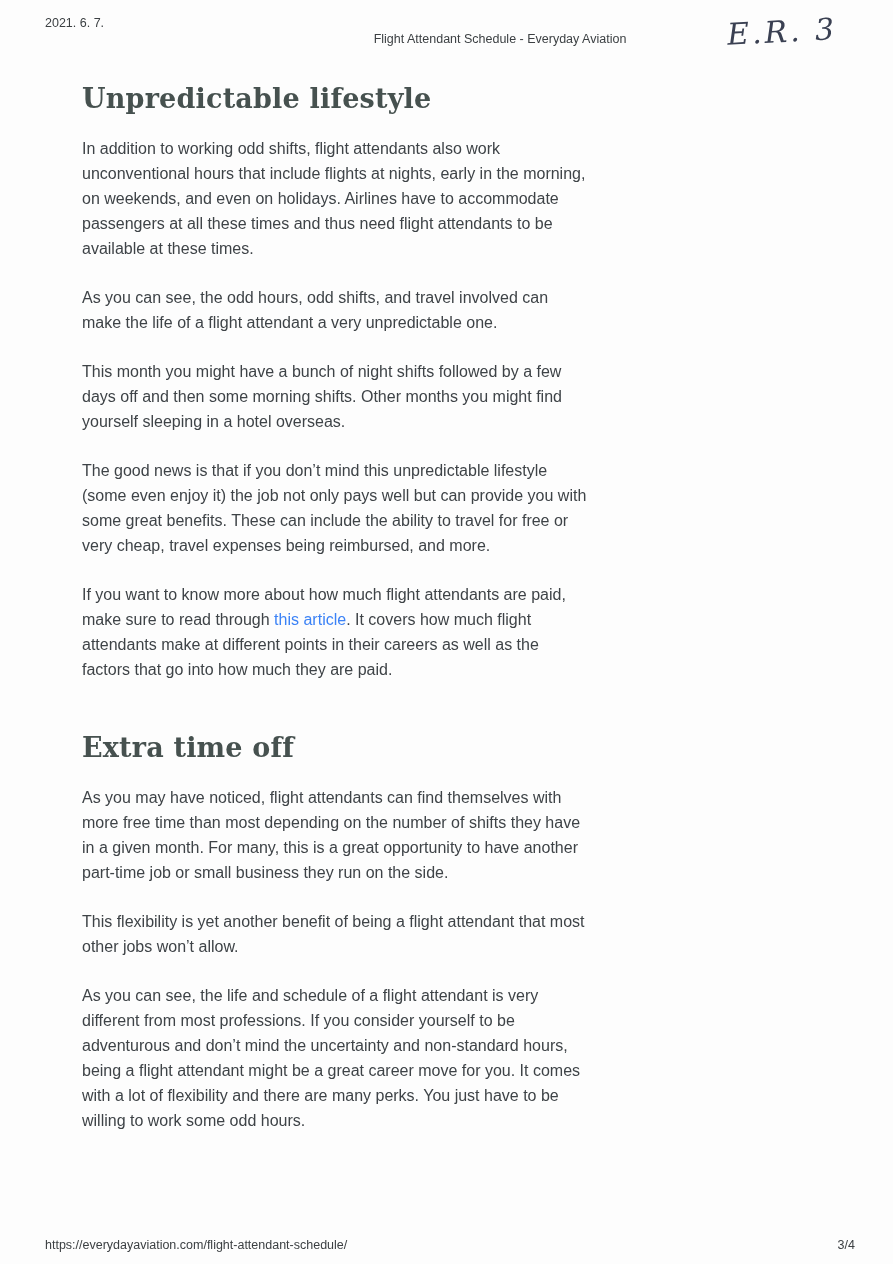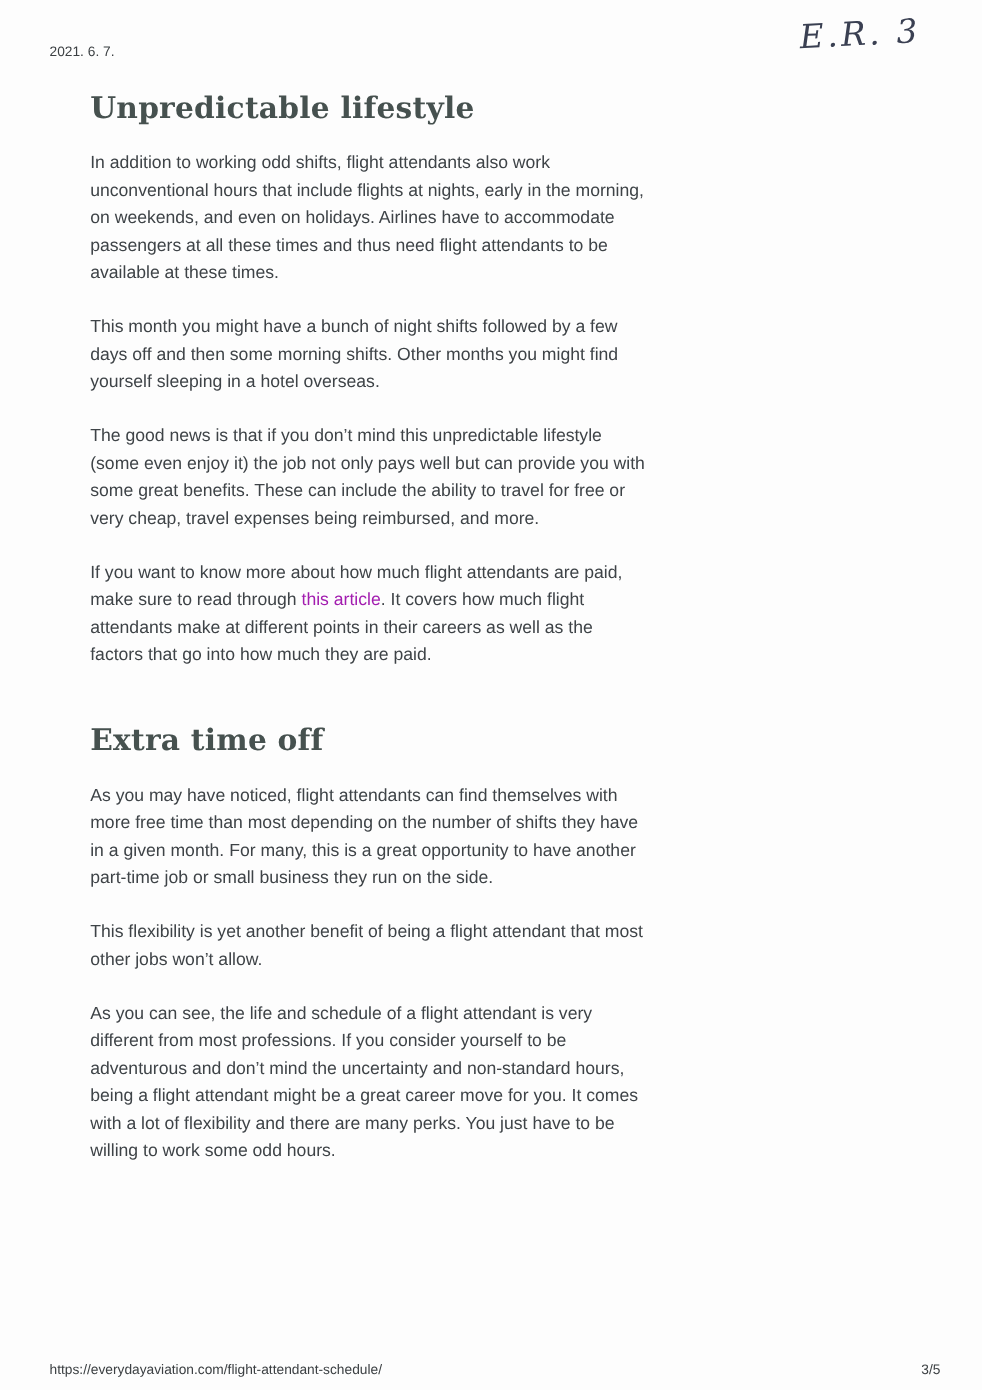--- a/index.html
+++ b/index.html
@@ -11,21 +11,21 @@
     overflow:hidden;
   }
   .page { position:absolute; inset:0; background:#fdfdfd; }
 
   
   .meta {
     font-size:12.5px;
     color:#3c4043;
     line-height:15px;
   }
-  .header-date { position:absolute; left:45px; top:40px; }
+  .header-date { position:absolute; left:45px; top:16px; }
   .header-title {
     position:absolute; left:107px; right:0; top:32px;
     text-align:center;
   }
   .annotation {
     position:absolute; right:56px; top:14px;
     font-family:"DejaVu Serif", serif;
     font-style:italic;
     font-size:30px;
     letter-spacing:3px;
@@ -47,46 +47,48 @@
     font-family:"DejaVu Serif", serif;
     font-weight:bold;
     font-size:27px;
     line-height:34px;
     letter-spacing:0.2px;
     color:#46514f;
     margin:49px 0 20px 0;
   }
   .content h2:first-of-type { margin-top:30px; }
   .inline-link {
-    color:#a21caf;
+    color:#3b82f6;
     text-decoration:none;
     cursor:pointer;
   }
 </style>
 </head>
 <body>
 
 <div class="page">
 
   <div class="meta header-date">2021. 6. 7.</div>
+  <div class="meta header-title">Flight Attendant Schedule - Everyday Aviation</div>
   <div class="annotation">E.R. 3</div>
 
   <div class="content">
 
 
     <h2>Unpredictable lifestyle</h2>
     <p>In addition to working odd shifts, flight attendants also work unconventional hours that include flights at nights, early in the morning, on weekends, and even on holidays. Airlines have to accommodate passengers at all these times and thus need flight attendants to be available at these times.</p>
+    <p>As you can see, the odd hours, odd shifts, and travel involved can make the life of a flight attendant a very unpredictable one.</p>
     <p>This month you might have a bunch of night shifts followed by a few days off and then some morning shifts. Other months you might find yourself sleeping in a hotel overseas.</p>
     <p>The good news is that if you don’t mind this unpredictable lifestyle (some even enjoy it) the job not only pays well but can provide you with some great benefits. These can include the ability to travel for free or very cheap, travel expenses being reimbursed, and more.</p>
     <p><span>If you want to know more about how much flight attendants are paid, make sure to read through </span><span class="inline-link">this article</span><span>. It covers how much flight attendants make at different points in their careers as well as the factors that go into how much they are paid.</span></p>
 
     <h2>Extra time off</h2>
     <p>As you may have noticed, flight attendants can find themselves with more free time than most depending on the number of shifts they have in a given month. For many, this is a great opportunity to have another part-time job or small business they run on the side.</p>
     <p>This flexibility is yet another benefit of being a flight attendant that most other jobs won’t allow.</p>
 
     <p>As you can see, the life and schedule of a flight attendant is very different from most professions. If you consider yourself to be adventurous and don’t mind the uncertainty and non-standard hours, being a flight attendant might be a great career move for you. It comes with a lot of flexibility and there are many perks. You just have to be willing to work some odd hours.</p>
 
   </div>
 
   <div class="meta footer-url">https://everydayaviation.com/flight-attendant-schedule/</div>
-  <div class="meta footer-page">3/5</div>
+  <div class="meta footer-page">3/4</div>
 
 </div>
 
 </body></html>

